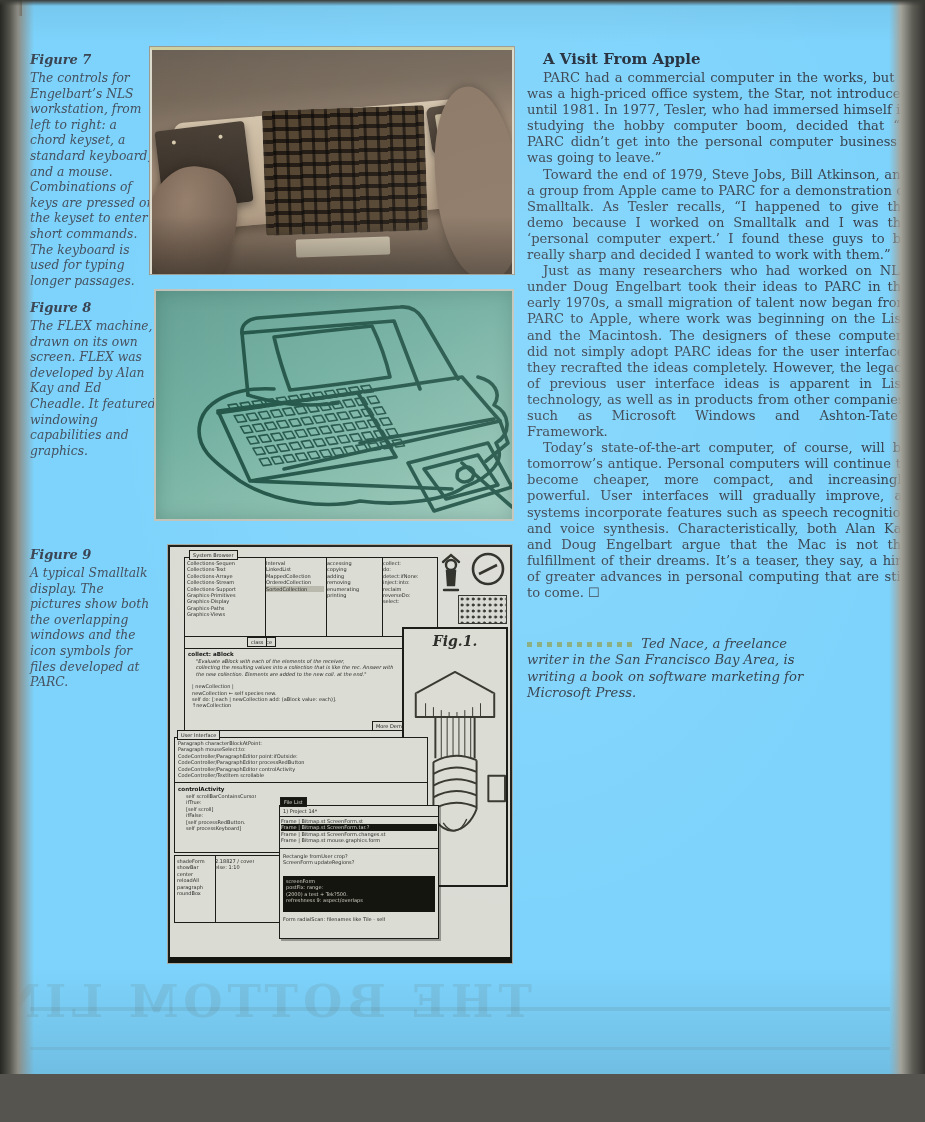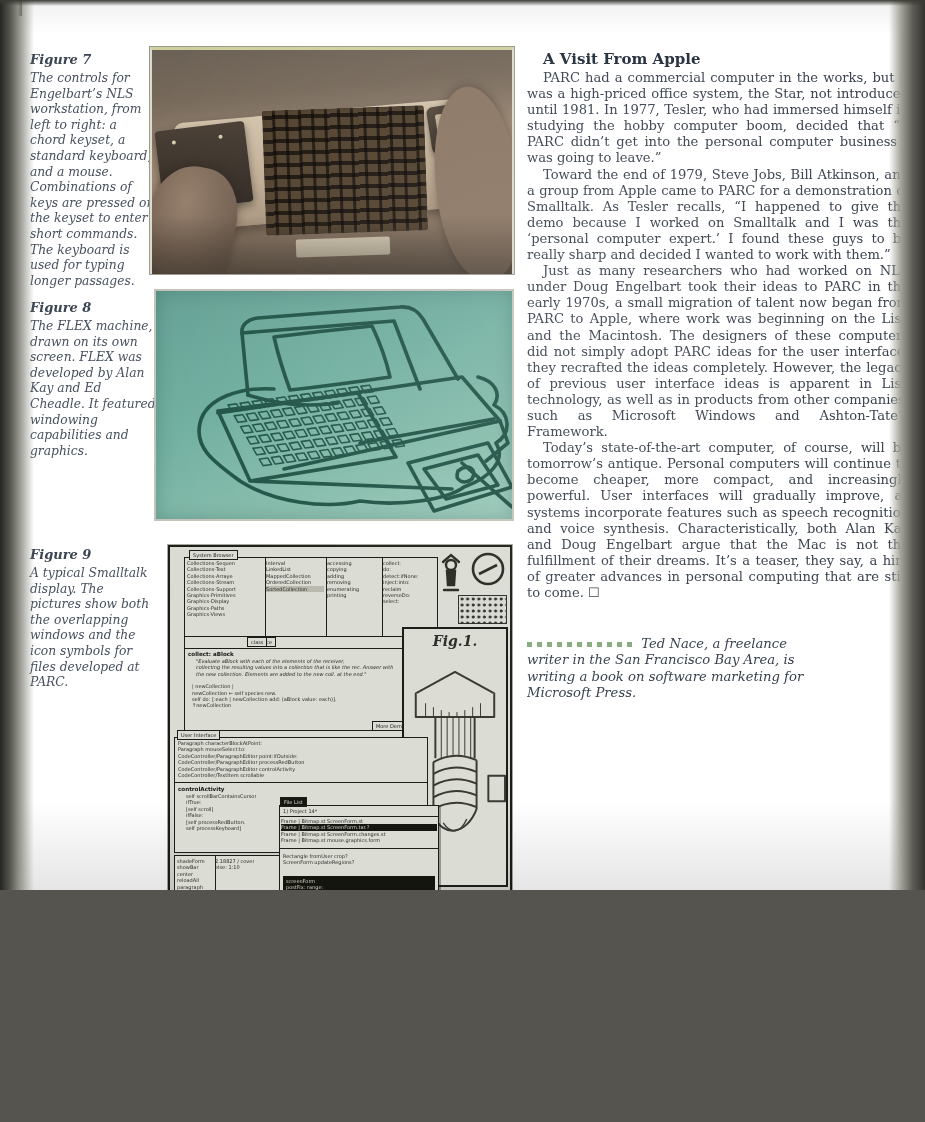--- a/index.html
+++ b/index.html
@@ -1,16 +1,16 @@
 <!DOCTYPE html>
 <html><head>
 <meta charset="utf-8">
 <style>
   html,body{margin:0;padding:0;background:#55544f;}
-  #page{position:relative;width:925px;height:890px;margin:0 auto;background:#ffffff;overflow:hidden;
+  #page{position:relative;width:925px;height:1074px;margin:0 auto;background:#7dd3fc;overflow:hidden;
         font-family:"DejaVu Serif","Liberation Serif",serif;}
   
   .paper-light{position:absolute;inset:0;pointer-events:none;
     background:radial-gradient(ellipse at 55% 35%, rgba(255,255,255,0.10), rgba(0,0,0,0) 60%),
                linear-gradient(180deg, rgba(0,0,0,0.06) 0%, rgba(0,0,0,0) 4%, rgba(0,0,0,0) 90%, rgba(0,0,0,0.10) 100%);}
   .edge-left{position:absolute;left:0;top:0;width:34px;height:100%;
     background:linear-gradient(90deg,#262622 0,#56564f 10px,#8d8d85 18px,rgba(150,150,142,0) 34px);}
   .edge-right{position:absolute;right:0;top:0;width:36px;height:100%;
     background:linear-gradient(270deg,#35342f 0,#5b5a53 12px,#a3a299 24px,rgba(160,160,152,0) 36px);}
   .edge-top{position:absolute;left:0;top:0;width:100%;height:6px;

